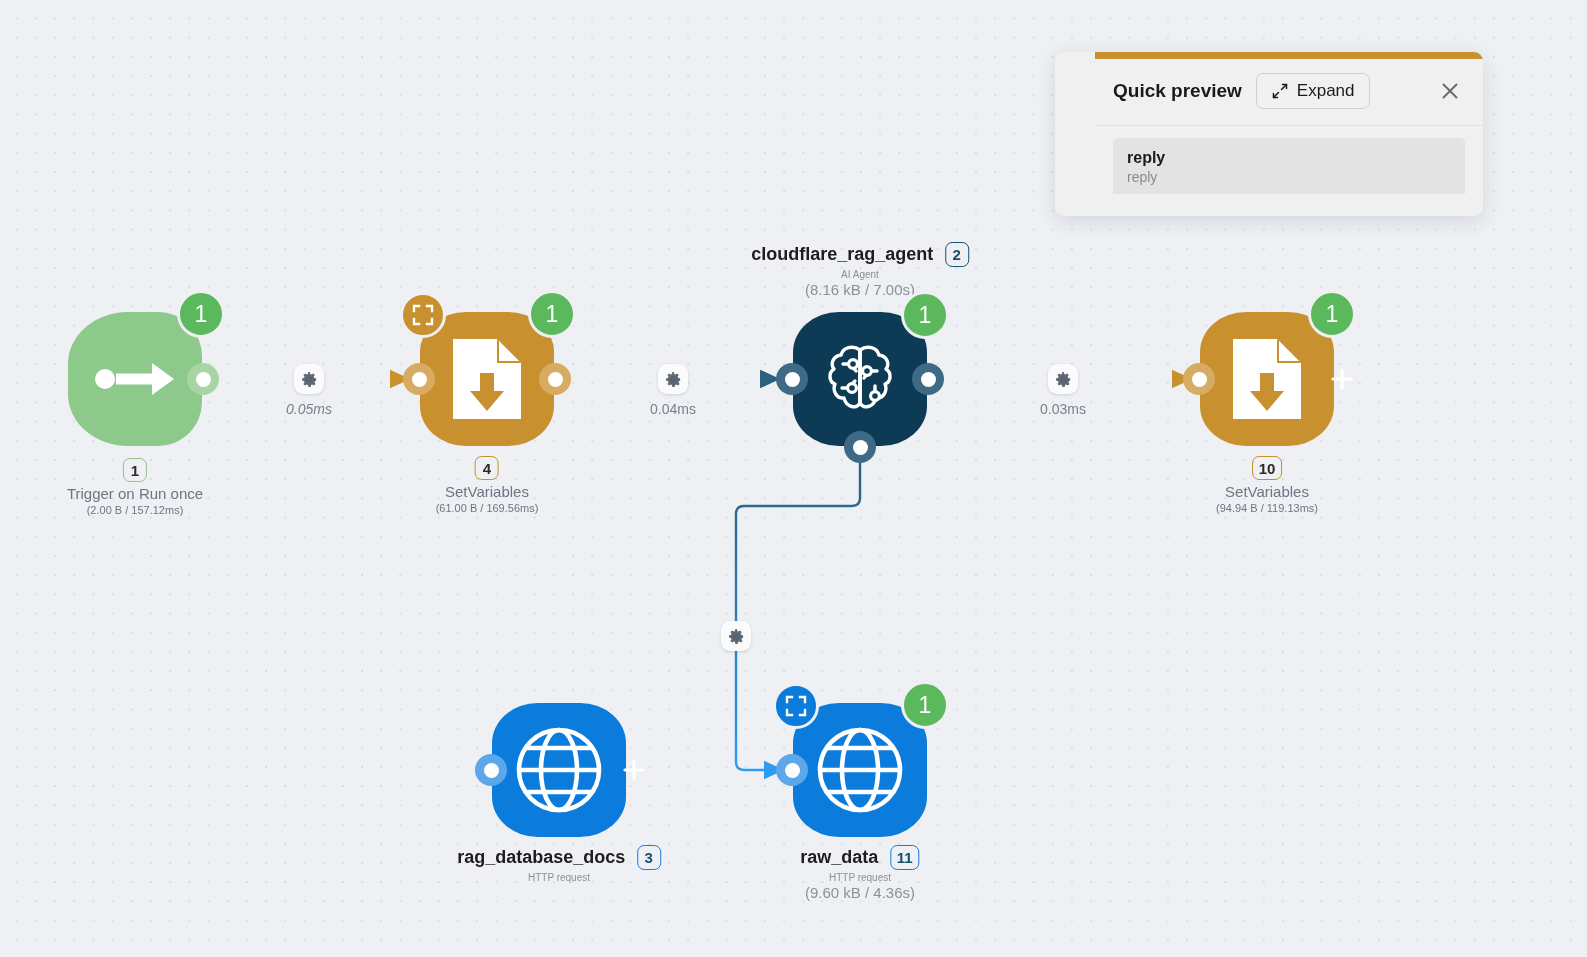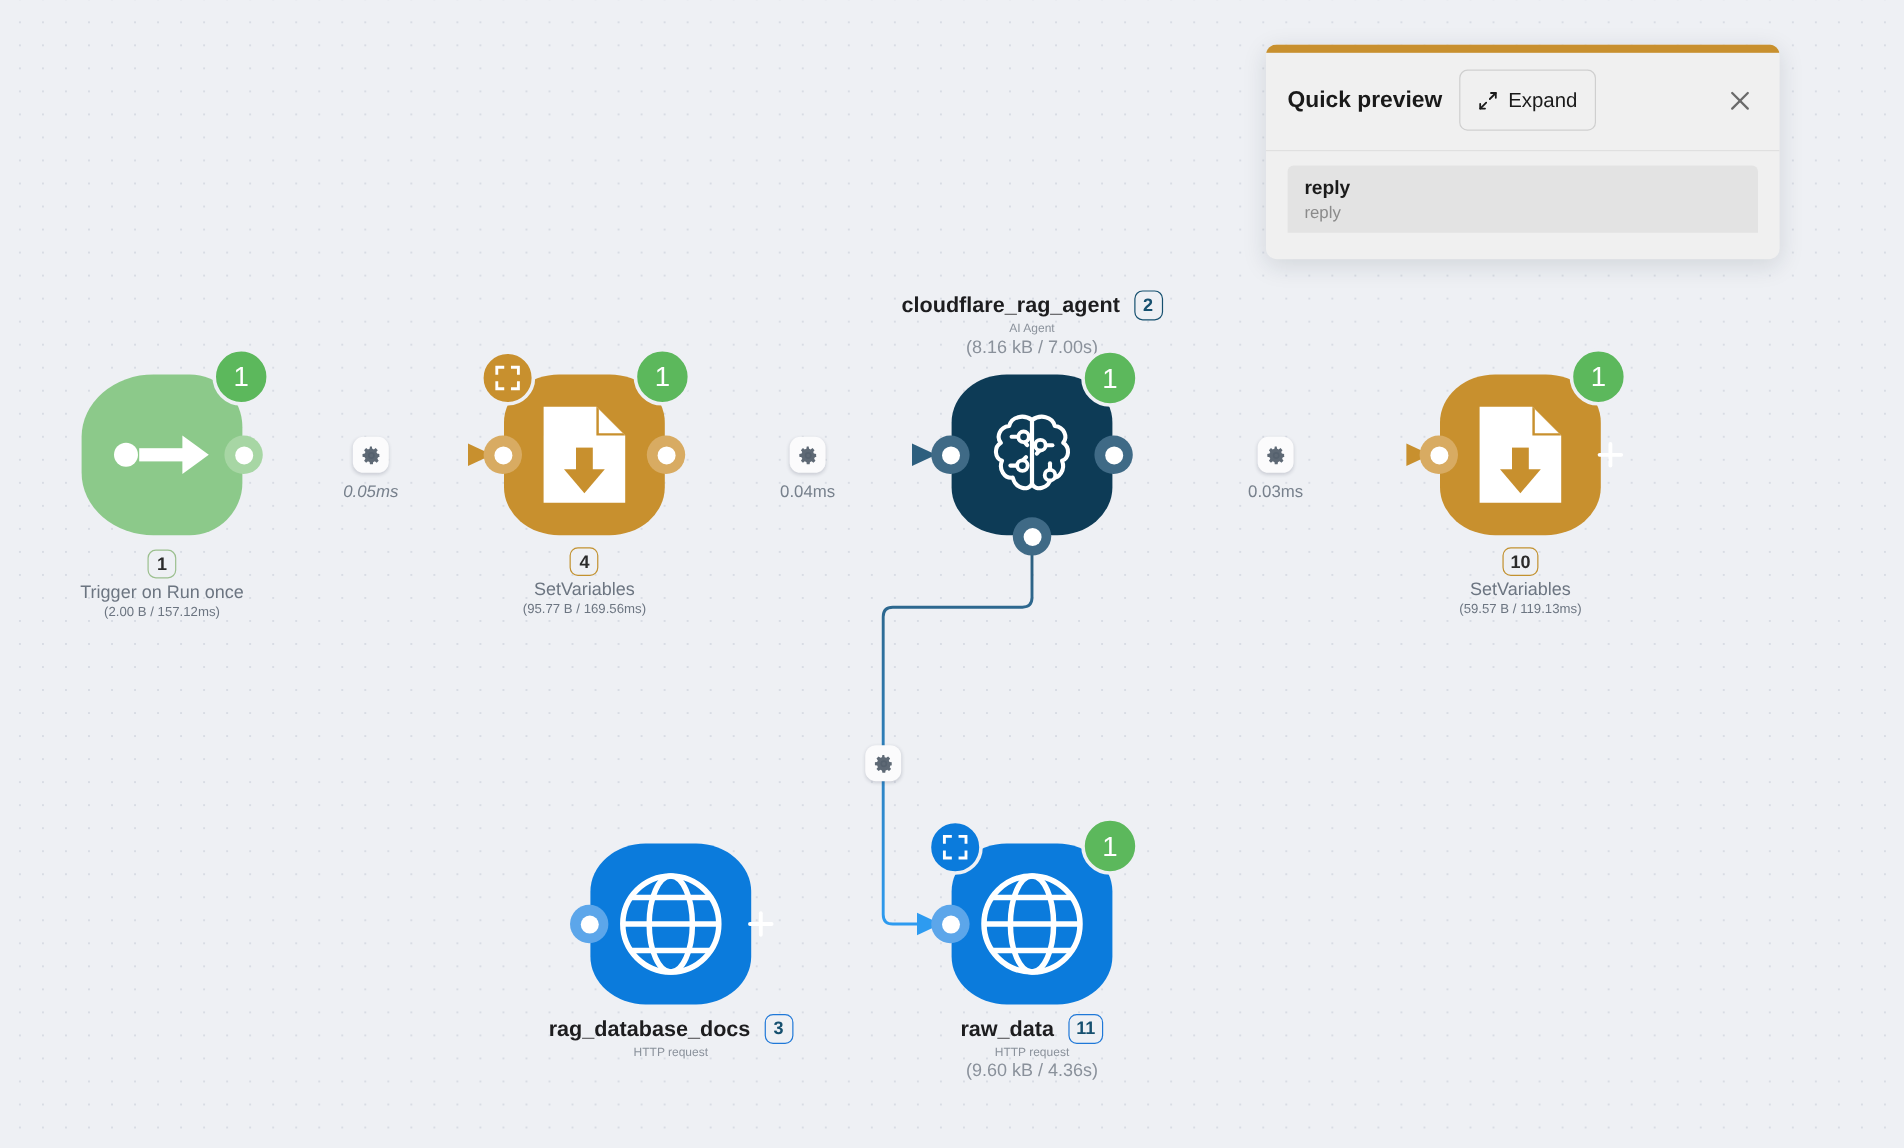--- a/index.html
+++ b/index.html
@@ -110,39 +110,40 @@
     z-index: 3;
   }
   .edge-time {
     position: absolute; font-size: 14px; color: #77808c;
     white-space: nowrap; transform: translateX(-50%);
   }
 
   
   #preview {
     position: absolute;
-    left: 1055px; top: 37px;
+    left: 1055px; top: 52px;
     width: 428px;
     background: #f0f0f0;
     border-radius: 9px;
     box-shadow: 0 5px 20px rgba(25,35,55,.13);
     overflow: hidden;
     z-index: 20;
+    padding-left: 40px;
   }
   #preview .accent { height: 7px; background: #c8902e; }
   #preview .head {
     display: flex; align-items: center;
     padding: 14px 18px 16px 18px;
     border-bottom: 1px solid #e0e0e0;
   }
   #preview .title { font-size: 19px; font-weight: 700; color: #1a1a1a; }
   #preview .expand-btn {
     margin-left: 14px;
     display: inline-flex; align-items: center; gap: 8px;
-    height: 51px; padding: 0 14px;
+    height: 36px; padding: 0 14px;
     background: #f0f0f0;
     border: 1px solid #cfcfcf; border-radius: 7px;
     font-size: 17px; color: #1a1a1a;
     cursor: pointer;
   }
   #preview .close-btn {
     margin-left: auto; width: 30px; height: 30px;
     display: flex; align-items: center; justify-content: center;
     cursor: pointer;
   }
@@ -244,21 +245,21 @@
           <path d="M2 7 V2 H7"></path>
             <path d="M15 2 H20 V7"></path>
           <path d="M20 15 V20 H15"></path>
             <path d="M7 20 H2 V15"></path>
         </g>
       </svg>
     </div>
     <div class="node-caption" style="top:144px;">
       <span class="idx-chip gold">4</span>
       <div class="cap-title">SetVariables</div>
-      <div class="cap-sub">(95.77 B / 169.56ms)</div>
+      <div class="cap-sub">(61.00 B / 169.56ms)</div>
     </div>
   </div>
 
   <div class="node" style="left:793px; top:312px; width:134px; height:134px;">
     <div class="node-toplabel" style="top:-70px;">
       <div>
         <span class="tl-name">cloudflare_rag_agent</span>
         <span class="tl-chip">2</span>
       </div>
       <div class="tl-sub">AI Agent</div>
@@ -316,21 +317,21 @@
         <g stroke="#fff" stroke-width="3.2" stroke-linecap="round">
           <path d="M13 4 V22"></path>
             <path d="M4 13 H22"></path>
         </g>
       </svg>
     </div>
     <div class="count-badge" style="top:-22px; right:-22px;">1</div>
     <div class="node-caption" style="top:144px;">
       <span class="idx-chip gold">10</span>
       <div class="cap-title">SetVariables</div>
-      <div class="cap-sub">(59.57 B / 119.13ms)</div>
+      <div class="cap-sub">(94.94 B / 119.13ms)</div>
     </div>
   </div>
 
   <div class="node" style="left:492px; top:703px; width:134px; height:134px;">
     <div class="node-body squircle" style="background:#0b7bdc;">
       <svg width="92" height="92" viewBox="0 0 92 92">
         <g fill="none" stroke="#fff" stroke-width="4.6">
           <circle cx="46" cy="46" r="40"></circle>
           <ellipse cx="46" cy="46" rx="18" ry="40"></ellipse>
           <path d="M6 46 H86"></path>

